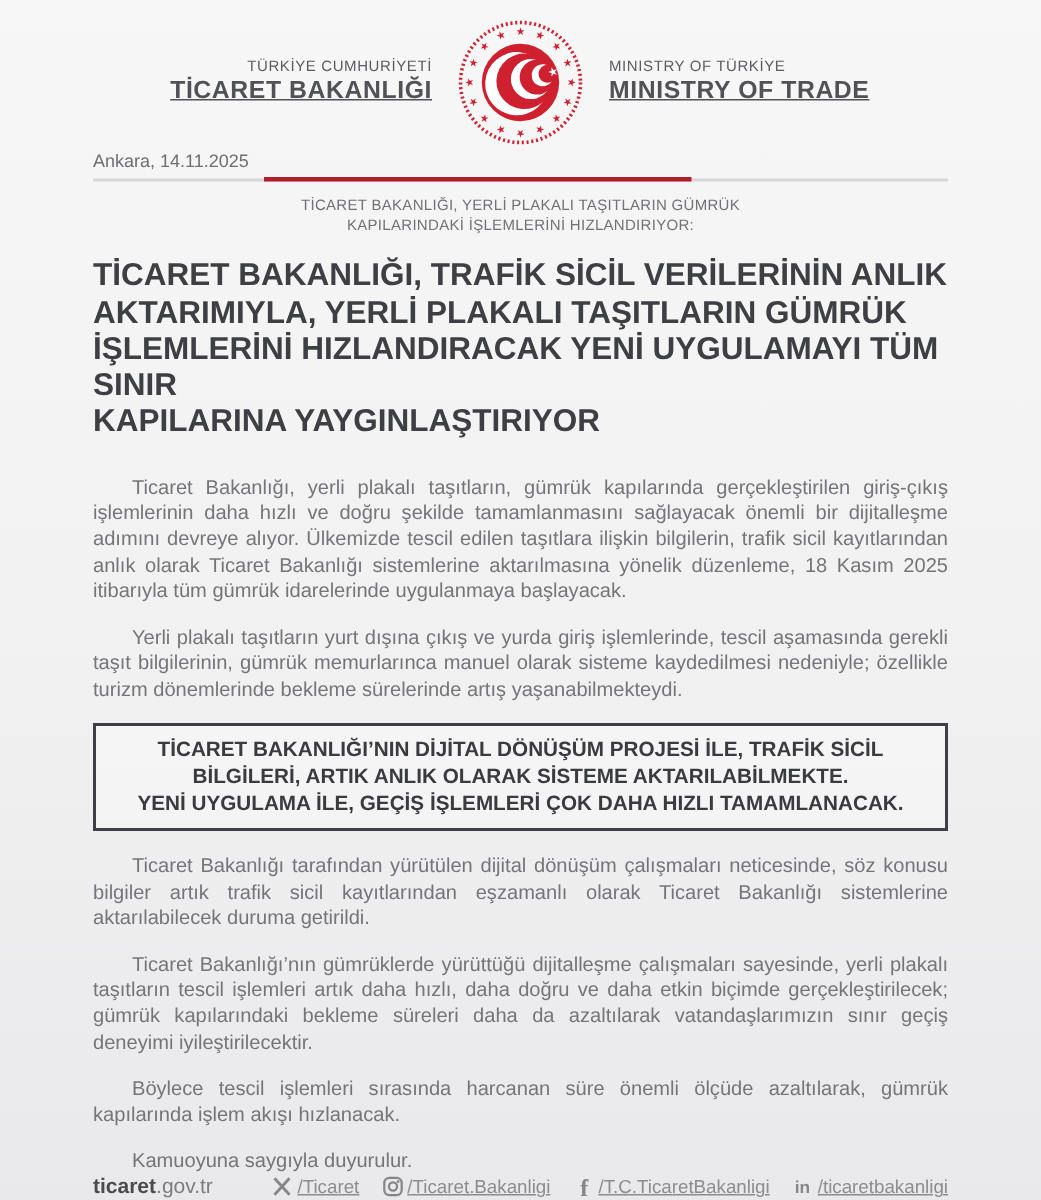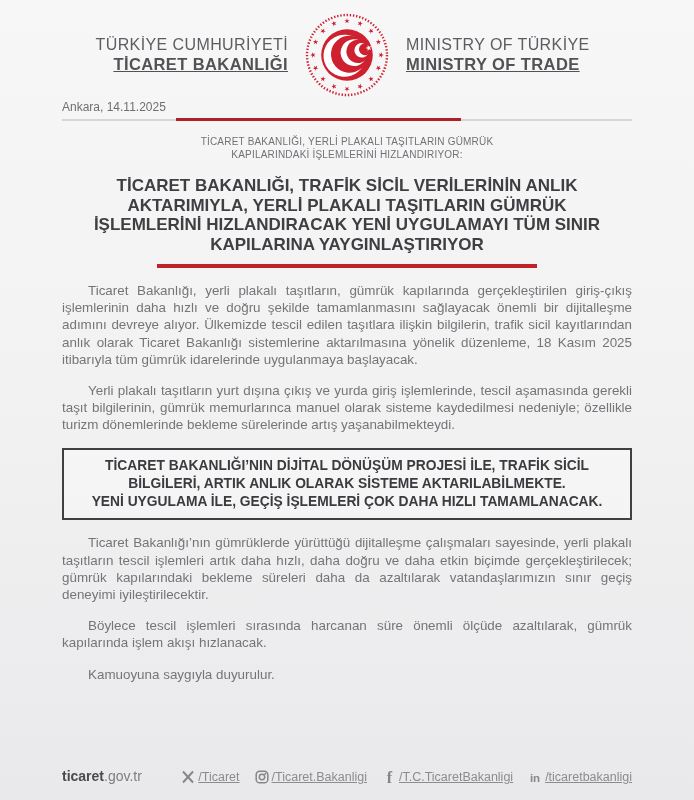--- a/index.html
+++ b/index.html
@@ -19,38 +19,38 @@
   .masthead {
     display:grid;
     grid-template-columns:1fr auto 1fr;
     align-items:center;
     column-gap:16px;
     padding-top:12px;
     height:86px;
   }
   .mast-left { text-align:right; }
   .mast-right { text-align:left; }
-  .mast-line1 { font-size:16px; letter-spacing:.4px; color:#5c5d60; line-height:1.25; }
+  .mast-line1 { font-size:10px; letter-spacing:.4px; color:#5c5d60; line-height:1.25; }
   .mast-line2 { font-size:16.5px; font-weight:bold; letter-spacing:.4px; color:#515255; line-height:1.2;text-decoration:underline; }
   .emblem svg { width:86px; height:86px; display:block; }
 
   .dateline { margin-top:2px; font-size:12px; color:#6e6f72; }
 
   .divider { position:relative; margin-top:4px; height:4px; }
   .divider-base { position:absolute; left:0; right:0; top:1px; height:1.6px; background:#d7d7d9; }
   .divider-red { position:absolute; left:20%; width:50%; top:0; height:3.4px; background:#b01f26; }
 
   .headline {
     margin:13px 0 0; text-align:center; white-space:pre-line;
     font-size:10px; font-weight:400; letter-spacing:.2px;
     line-height:1.32; color:#717276;
   }
   .subheadline {
-    margin:15px 0 0; text-align:center; white-space:pre-line;
-    font-size:17px; font-weight:bold; letter-spacing:0;
+    margin:15px 0 0; white-space:pre-line;
+    font-size:21px; font-weight:bold; letter-spacing:0;
     line-height:1.15; color:#3e3f42;
   }
   .red-rule { margin:9px auto 0; width:380px; height:4.5px; background:#bf2229; }
 
   .body-par {
     margin:14px 0 0;
     font-size:13.4px; line-height:17.2px;
     text-align:justify; text-indent:26px;
     color:#747578;
   }
@@ -150,20 +150,21 @@
 KAPILARINA YAYGINLAŞTIRIYOR</h2>
   <div class="red-rule"></div>
 
   <p class="body-par">Ticaret Bakanlığı, yerli plakalı taşıtların, gümrük kapılarında gerçekleştirilen giriş-çıkış işlemlerinin daha hızlı ve doğru şekilde tamamlanmasını sağlayacak önemli bir dijitalleşme adımını devreye alıyor. Ülkemizde tescil edilen taşıtlara ilişkin bilgilerin, trafik sicil kayıtlarından anlık olarak Ticaret Bakanlığı sistemlerine aktarılmasına yönelik düzenleme, 18 Kasım 2025 itibarıyla tüm gümrük idarelerinde uygulanmaya başlayacak.</p>
   <p class="body-par">Yerli plakalı taşıtların yurt dışına çıkış ve yurda giriş işlemlerinde, tescil aşamasında gerekli taşıt bilgilerinin, gümrük memurlarınca manuel olarak sisteme kaydedilmesi nedeniyle; özellikle turizm dönemlerinde bekleme sürelerinde artış yaşanabilmekteydi.</p>
 
   <div class="callout">TİCARET BAKANLIĞI’NIN DİJİTAL DÖNÜŞÜM PROJESİ İLE, TRAFİK SİCİL
 BİLGİLERİ, ARTIK ANLIK OLARAK SİSTEME AKTARILABİLMEKTE.
 YENİ UYGULAMA İLE, GEÇİŞ İŞLEMLERİ ÇOK DAHA HIZLI TAMAMLANACAK.</div>
 
+  <p class="body-par">Ticaret Bakanlığı tarafından yürütülen dijital dönüşüm çalışmaları neticesinde, söz konusu bilgiler artık trafik sicil kayıtlarından eşzamanlı olarak Ticaret Bakanlığı sistemlerine aktarılabilecek duruma getirildi.</p>
   <p class="body-par">Ticaret Bakanlığı’nın gümrüklerde yürüttüğü dijitalleşme çalışmaları sayesinde, yerli plakalı taşıtların tescil işlemleri artık daha hızlı, daha doğru ve daha etkin biçimde gerçekleştirilecek; gümrük kapılarındaki bekleme süreleri daha da azaltılarak vatandaşlarımızın sınır geçiş deneyimi iyileştirilecektir.</p>
   <p class="body-par">Böylece tescil işlemleri sırasında harcanan süre önemli ölçüde azaltılarak, gümrük kapılarında işlem akışı hızlanacak.</p>
   <p class="body-par closing">Kamuoyuna saygıyla duyurulur.</p>
 
   <footer class="footer">
     <div class="website">
       <span class="web-bold">ticaret</span><span class="web-rest">.gov.tr</span>
     </div>
 
     <div class="socials">

